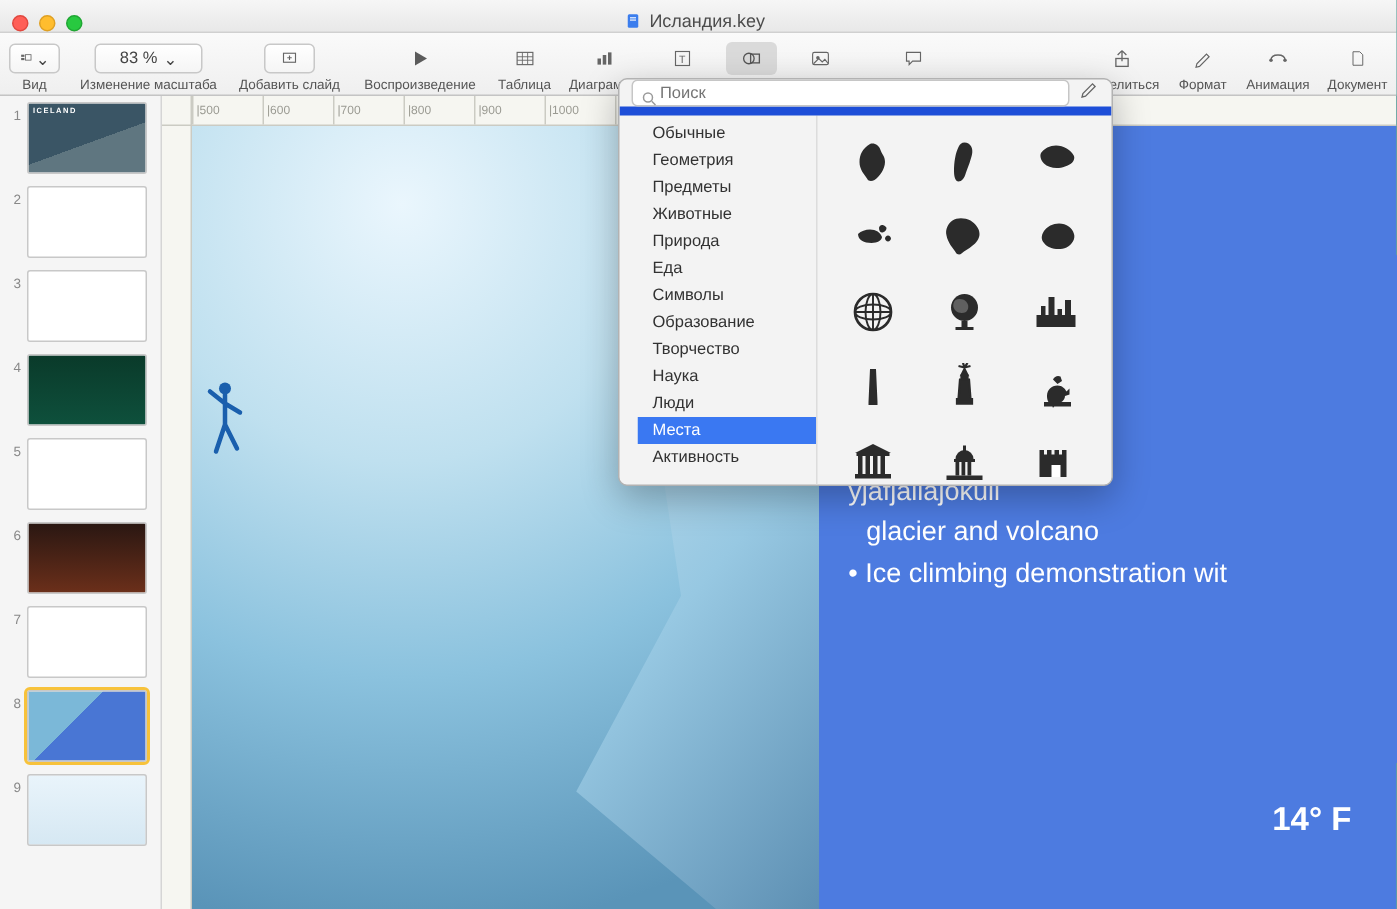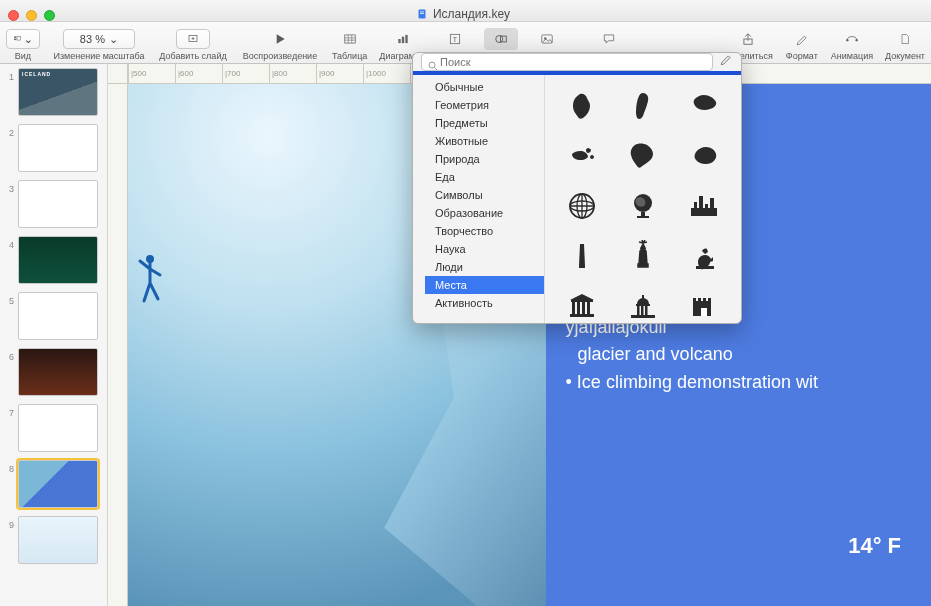--- a/index.html
+++ b/index.html
@@ -49,21 +49,21 @@
 
   .slide-area{position:absolute;top:20px;left:20px;right:0;bottom:0;background:linear-gradient(130deg,#a7c9db 0%,#c9e3f0 28%,#97c8e2 48%,#5b8db1 70%);}
   .ice-left{position:absolute;left:0;top:0;width:58%;height:100%;background:radial-gradient(circle at 30% 10%,#eaf6fd 0%,#bfe0ef 30%,#8bc2de 55%,#5a94b8 85%);clip-path:polygon(0 0,80% 0,65% 30%,70% 60%,55% 85%,75% 100%,0 100%);}
   .climber{position:absolute;left:1%;top:32%;width:30px;height:60px;}
   .right-panel{position:absolute;right:0;top:0;width:48%;height:100%;background:#4d7be0;padding:140px 18px 16px 18px;color:#fff;font-size:18px;line-height:1.4;overflow:hidden;}
   .right-panel .bullet{padding-left:14px;text-indent:-12px;margin:2px 0;}
   .temp{position:absolute;right:30px;bottom:44px;font-size:22px;font-weight:600;}
 
   
   .popover{position:absolute;left:412px;top:52px;width:330px;height:272px;background:#f3f3f3;border:1px solid #b2b2b2;border-radius:6px;box-shadow:0 8px 24px rgba(0,0,0,.28);display:flex;flex-direction:column;overflow:hidden;z-index:50;}
-  .pop-search{height:28px;display:flex;gap:6px;padding:0 8px;border-bottom:4px solid #1d4ed8;}
+  .pop-search{height:28px;display:flex;gap:6px;padding:0 8px;border-bottom:6px solid #1d4ed8;}
   .pop-search input{flex:1;height:18px;border:1px solid #c6c6c6;border-radius:4px;background:#fff;font-size:11px;padding:0 18px;color:#333;}
   .search-ico{position:absolute;left:14px;top:7px;color:#9a9a9a;pointer-events:none;}
   .pen-ico{color:#6a6a6a;}
   .pop-body{flex:1;display:flex;padding-left:12px;}
   .catlist{width:120px;border-right:1px solid #dcdcdc;overflow-y:auto;padding:3px 0;}
   .catlist div{font-size:11px;color:#323232;padding:3px 10px;cursor:default;}
   .catlist div.sel{background:#3a78f2;color:#fff;border-radius:0;}
   .shape-grid{flex:1;display:grid;grid-template-columns:repeat(3,1fr);grid-auto-rows:46px;gap:4px;padding:8px;align-items:center;justify-items:center;overflow-y:auto;}
   .shape-grid .shp{width:40px;height:36px;display:flex;align-items:center;justify-content:center;color:#2b2b2b;}
   .shape-grid svg{width:36px;height:32px;}

